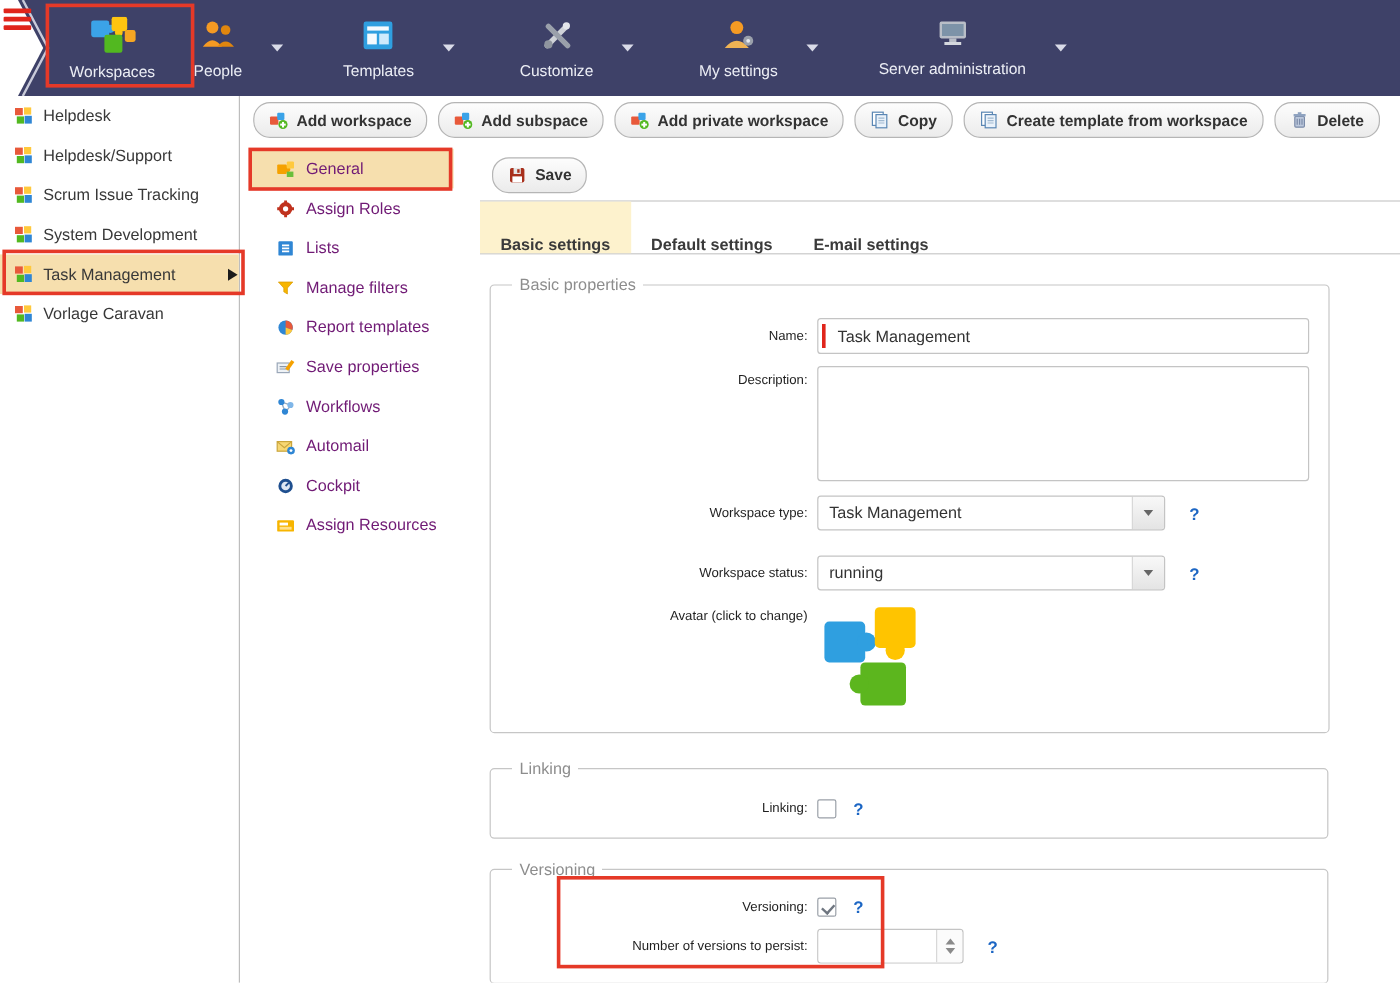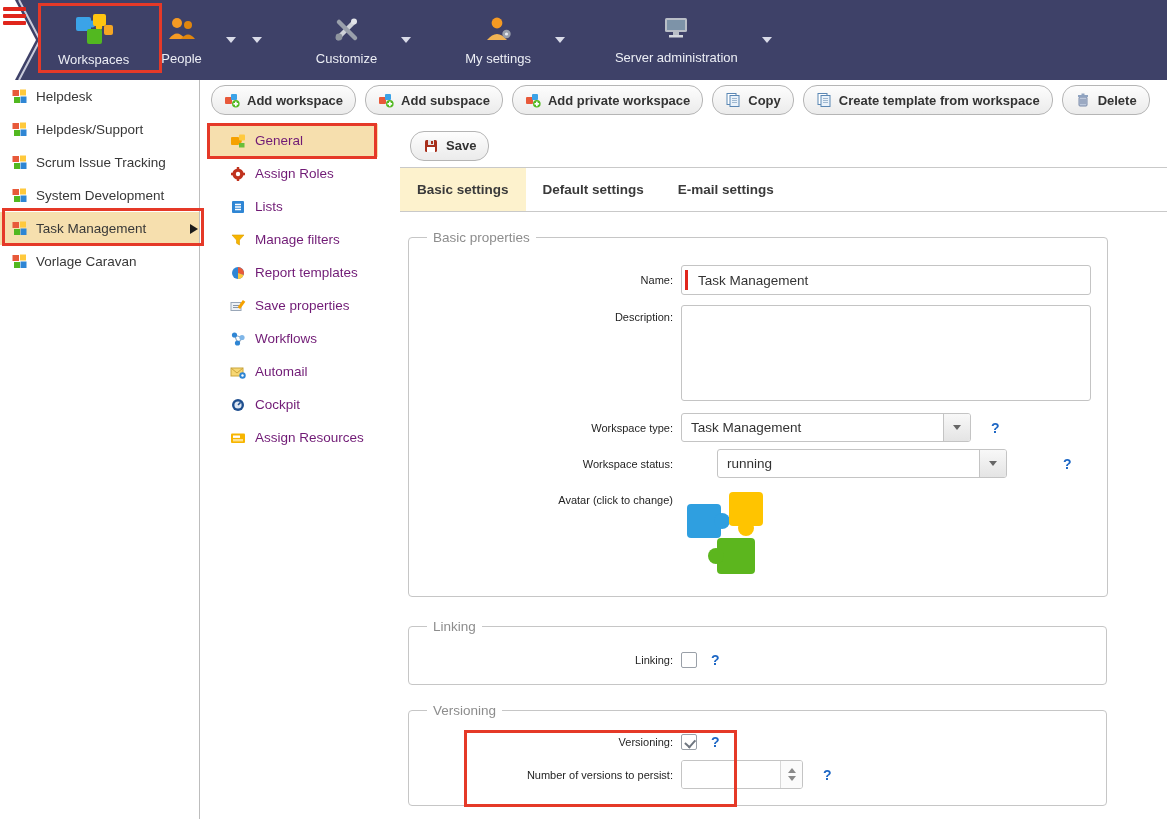--- a/index.html
+++ b/index.html
@@ -30,27 +30,27 @@
 
   
   .menu2 { position:absolute; left:210px; top:124px; width:190px; }
   .menu-item { height:33px; display:flex; align-items:center; gap:9px; padding-left:20px; font-size:13.5px; color:#701a75; cursor:pointer; }
   .menu-item.selected { background:#f6dfae; width:168px; }
 
   
   .content { position:absolute; left:400px; top:124px; width:767px; bottom:0; background:#fff; }
   .save-row { height:44px; display:flex; align-items:center; padding-left:10px; border-bottom:1px solid #c9c9c9; }
   .tabs-row { height:44px; display:flex; align-items:stretch; border-bottom:1px solid #c9c9c9; }
-  .tab { display:flex; align-items:center; padding:0 17px; font-size:13.5px; font-weight:700; color:#3a3a3a; cursor:pointer; }
+  .tab { display:flex; align-items:flex-end; padding:0 17px; font-size:13.5px; font-weight:700; color:#3a3a3a; cursor:pointer; }
   .tab.active { background:#fdf2cd; }
 
   fieldset { border:1px solid #c6c6c6; border-radius:4px; margin:18px 60px 0 8px; padding:4px 16px 16px 10px; }
   legend { font-size:13.5px; color:#8d8d8d; padding:0 6px; margin-left:8px; }
   .frow { display:flex; align-items:center; margin-top:10px; }
-  .frow.mt16 { margin-top:16px; } .frow.mt12 { margin-top:12px; } .frow.mt7 { margin-top:7px;gap:36px; } .frow.mt14 { margin-top:14px; }
+  .frow.mt16 { margin-top:16px; } .frow.mt12 { margin-top:12px; } .frow.mt7 { margin-top:21px; } .frow.mt14 { margin-top:14px; }
   .frow.top { align-items:flex-start; }
   .frow.top .flabel { padding-top:6px; }
   .flabel { flex:0 0 254px; text-align:right; margin-right:8px; font-size:11px; color:#1f1f1f; }
 
   .textwrap { position:relative; }
   .text-input { width:410px; height:30px; border:1px solid #c4c4c4; border-radius:3px; font-size:13.5px; color:#333; padding-left:16px; font-family:inherit; outline:none; background:#fff; }
   .caret { position:absolute; left:4px; top:5px; width:3px; height:20px; background:#e0251b; }
   .desc-area { width:410px; height:96px; border:1px solid #c4c4c4; border-radius:3px; font-family:inherit; font-size:13.5px; padding:6px 8px; resize:none; outline:none; }
 
   .selectbox { width:290px; height:29px; border:1px solid #c4c4c4; border-radius:3px; background:#fff; display:flex; align-items:center; cursor:pointer; }
@@ -121,20 +121,31 @@
           <circle cx="21" cy="10" r="4" fill="#e0860e"></circle>
           <path d="M14 24 q7 -9 14 0 z" fill="#e0860e"></path>
         </svg>
       </span>
       <span class="lbl">People</span>
     </div>
     <div class="nav-caret">
         <span class="tri-down-w"></span>
       </div>
 
+    <div class="nav-item ml26">
+      <span class="icon">
+        <svg width="30" height="29" viewBox="0 0 30 29">
+          <rect x="3" y="3" width="24" height="23" rx="2" fill="#2f9fe0"></rect>
+          <rect x="6" y="7" width="18" height="3.5" fill="#fff" opacity="0.95"></rect>
+          <rect x="6" y="13" width="8" height="9" fill="#fff" opacity="0.95"></rect>
+          <rect x="16" y="13" width="8" height="9" fill="#cfeafc"></rect>
+        </svg>
+      </span>
+      <span class="lbl">Templates</span>
+    </div>
     <div class="nav-caret">
         <span class="tri-down-w"></span>
       </div>
 
     <div class="nav-item ml30">
       <span class="icon">
         <svg width="30" height="29" viewBox="0 0 30 29">
           <path d="M7 23 L23 7" stroke="#cfd2d8" stroke-width="4.5" stroke-linecap="round"></path>
           <path d="M8 7 L24 23" stroke="#9aa0ab" stroke-width="4.5" stroke-linecap="round"></path>
           <circle cx="8" cy="22" r="3.4" fill="#8f959f"></circle>

